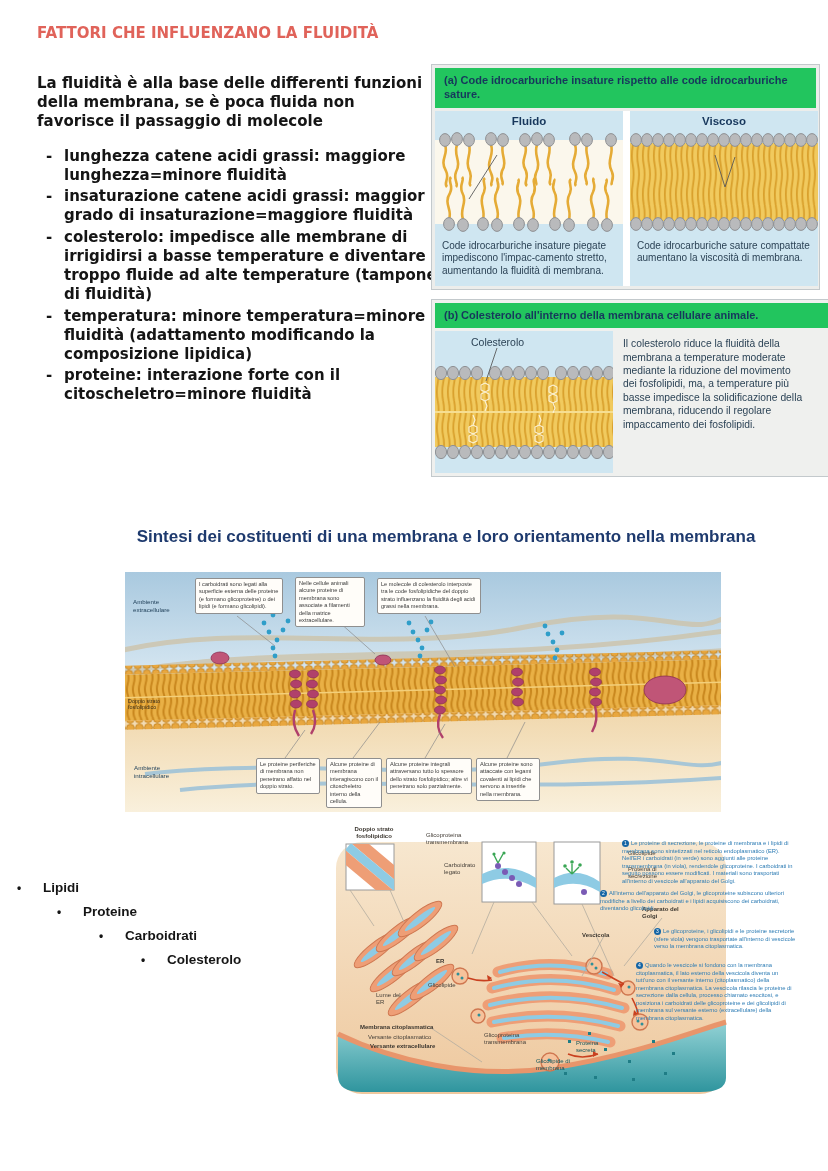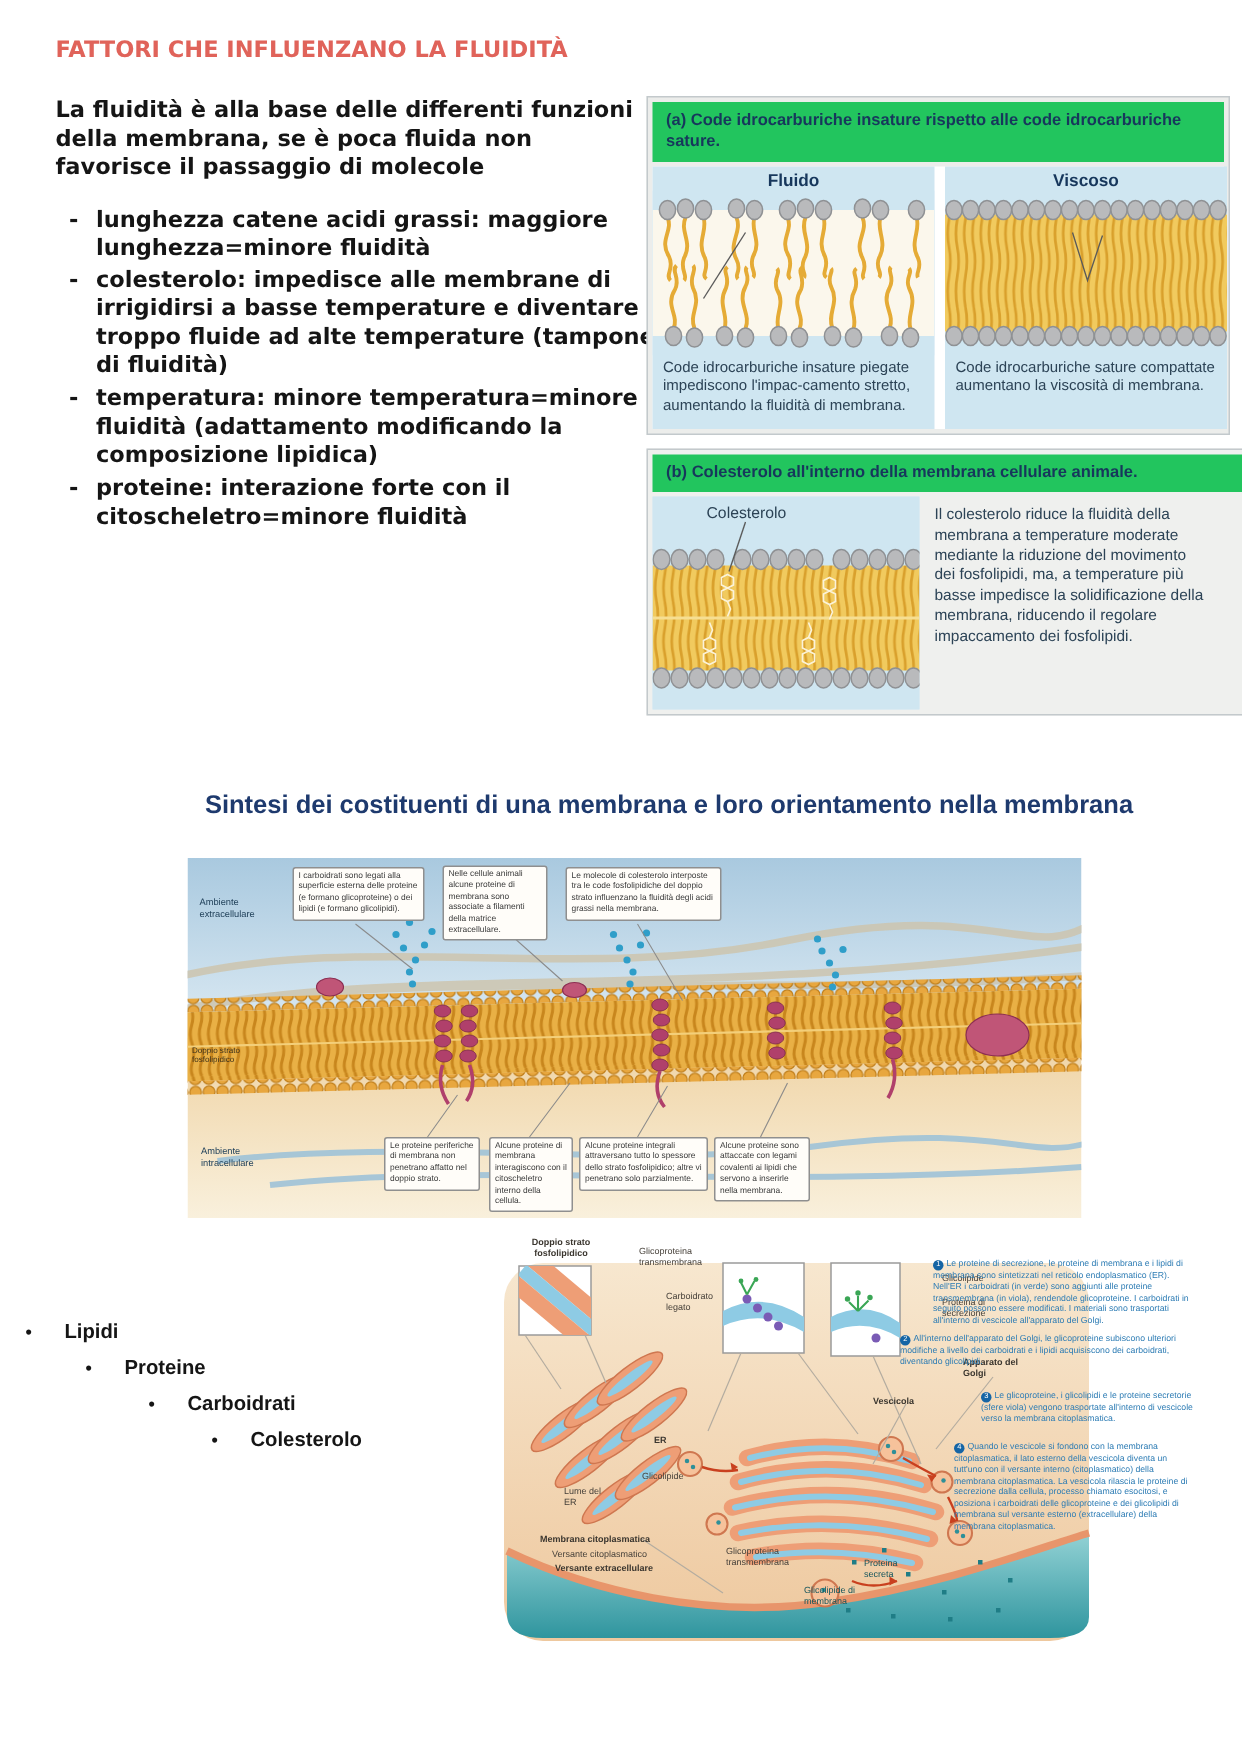--- a/index.html
+++ b/index.html
@@ -2,21 +2,21 @@
 <html><head>
 <meta charset="utf-8">
 <style>
   html,body{margin:0;padding:0;background:#ffffff;}
   .page{position:relative;width:828px;height:1171px;background:#fff;overflow:hidden;
         font-family:"Liberation Sans",sans-serif;}
 
   
   .main-title{position:absolute;left:37px;top:24px;margin:0;font-size:15px;font-weight:bold;
 :m              letter-spacing:1.6px;color:#e0635a;font-family:"DejaVu Sans",sans-serif;}
-  .intro{position:absolute;left:37px;top:64px;width:400px;}
+  .intro{position:absolute;left:37px;top:74px;width:400px;}
   .hand{font-family:"DejaVu Sans",sans-serif;font-weight:bold;font-size:15px;line-height:1.26;color:#151515;}
   .intro p{margin:0;}
   .dash-list{list-style:none;margin:16px 0 0 0;padding:0;}
   .dash-list li{position:relative;padding-left:27px;margin-bottom:3px;}
   .dash-list li::before{content:"-";position:absolute;left:9px;top:0;}
 
   
   .fig-a{position:absolute;left:431px;top:64px;width:389px;background:#ecedeb;
          border:1px solid #c3c9cc;padding:3px;box-sizing:border-box;}
   .fig-header{background:#22c55e;color:#17375c;font-weight:bold;font-size:11px;line-height:1.3;
@@ -68,20 +68,21 @@
 <body>
 
 <div class="page">
 
   <h1 class="main-title">FATTORI CHE INFLUENZANO LA FLUIDITÀ</h1>
 
   <div class="intro">
     <p class="hand">La fluidità è alla base delle differenti funzioni della membrana, se è poca fluida non favorisce il passaggio di molecole</p>
     <ul class="dash-list">
       <li class="hand">lunghezza catene acidi grassi: maggiore lunghezza=minore fluidità</li>
+      <li class="hand">insaturazione catene acidi grassi: maggior grado di insaturazione=maggiore fluidità</li>
       <li class="hand">colesterolo: impedisce alle membrane di irrigidirsi a basse temperature e diventare troppo fluide ad alte temperature (tampone di fluidità)</li>
       <li class="hand">temperatura: minore temperatura=minore fluidità (adattamento modificando la composizione lipidica)</li>
       <li class="hand">proteine: interazione forte con il citoscheletro=minore fluidità</li>
     </ul>
   </div>
 
   <div class="fig-a">
     <div class="fig-header">(a) Code idrocarburiche insature rispetto alle code idrocarburiche sature.</div>
     <div class="fig-a-panels">
       <div class="subpanel">

